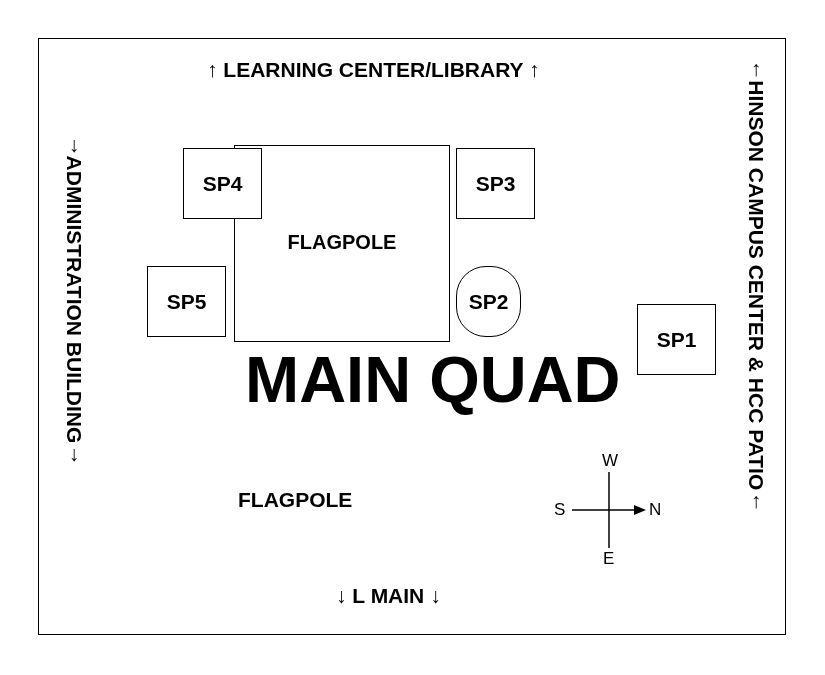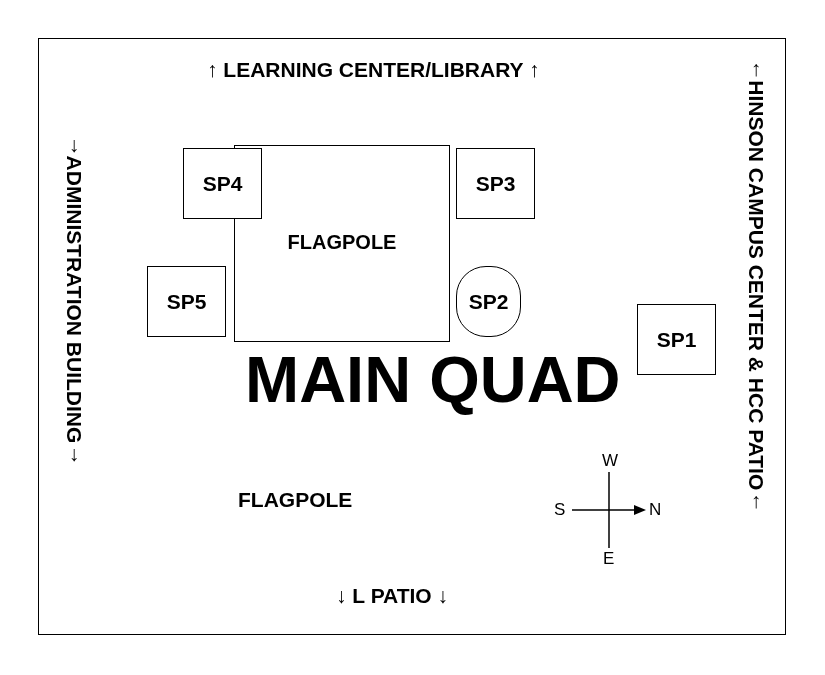--- a/index.html
+++ b/index.html
@@ -59,21 +59,21 @@
 <div class="box sp" style="left:637px; top:304px; width:79px; height:71px;">
     <span>SP1</span>
   </div>
 
 <div class="abs" style="left:245px; top:342px; font-weight:bold; font-size:65px; letter-spacing:0px;">MAIN QUAD</div>
 
 <div class="abs label" style="left:220px; top:488px;margin-left:18px;">FLAGPOLE</div>
 
 <div class="abs label" style="left:336px; top:584px;">
   <span class="arrow">↓</span>
-  <span>L PATIO</span>
+  <span>L MAIN</span>
   <span class="arrow">↓</span>
 </div>
 
 <div class="abs" style="left:550px; top:450px; width:120px; height:120px;">
   <svg width="120" height="120" style="position:absolute; left:0; top:0;">
     <line x1="59" y1="22" x2="59" y2="98" stroke="#000" stroke-width="1.5"></line>
     <line x1="22" y1="60" x2="86" y2="60" stroke="#000" stroke-width="1.5"></line>
     <polygon points="84,55 96,60 84,65" fill="#000"></polygon>
   </svg>
   <span class="compass-letter" style="left:52px; top:1px;">W</span>

